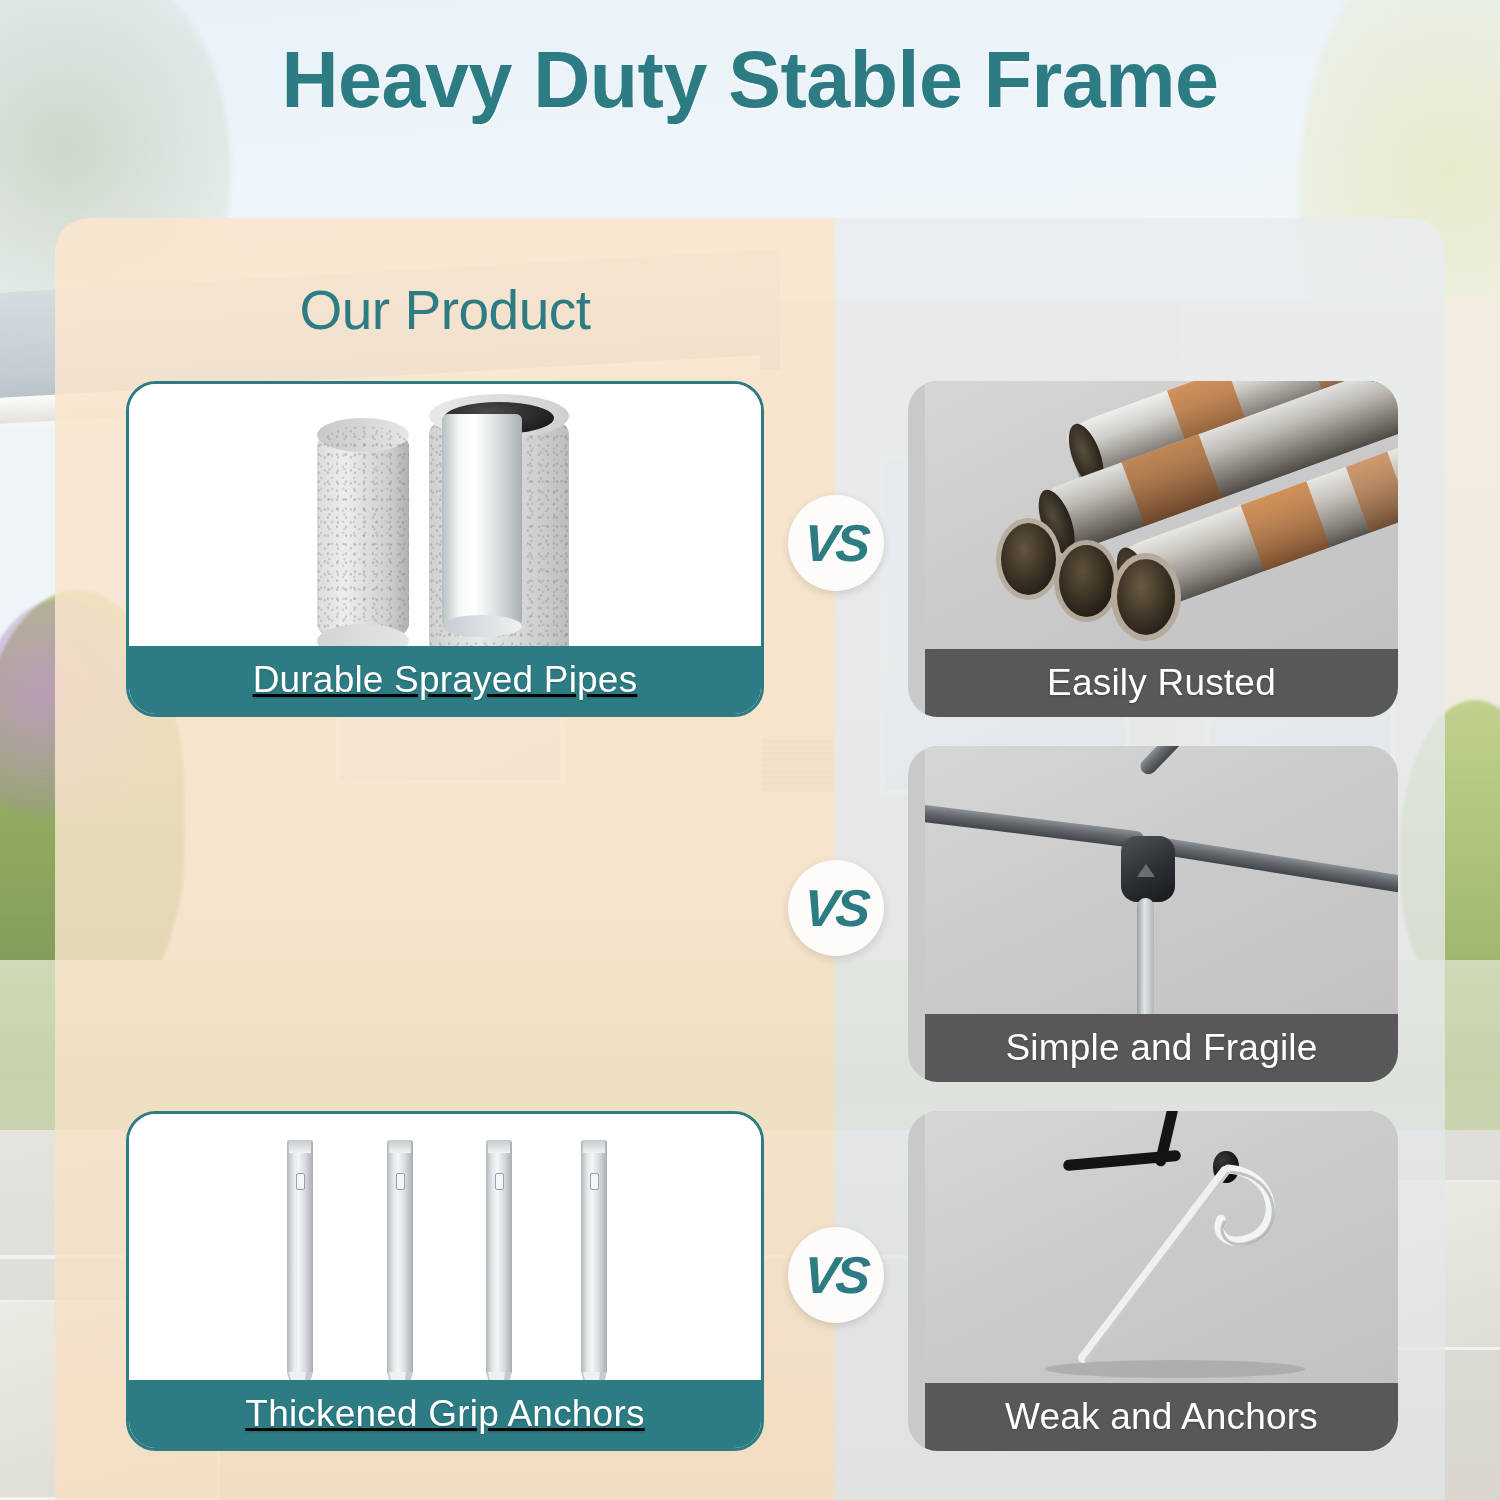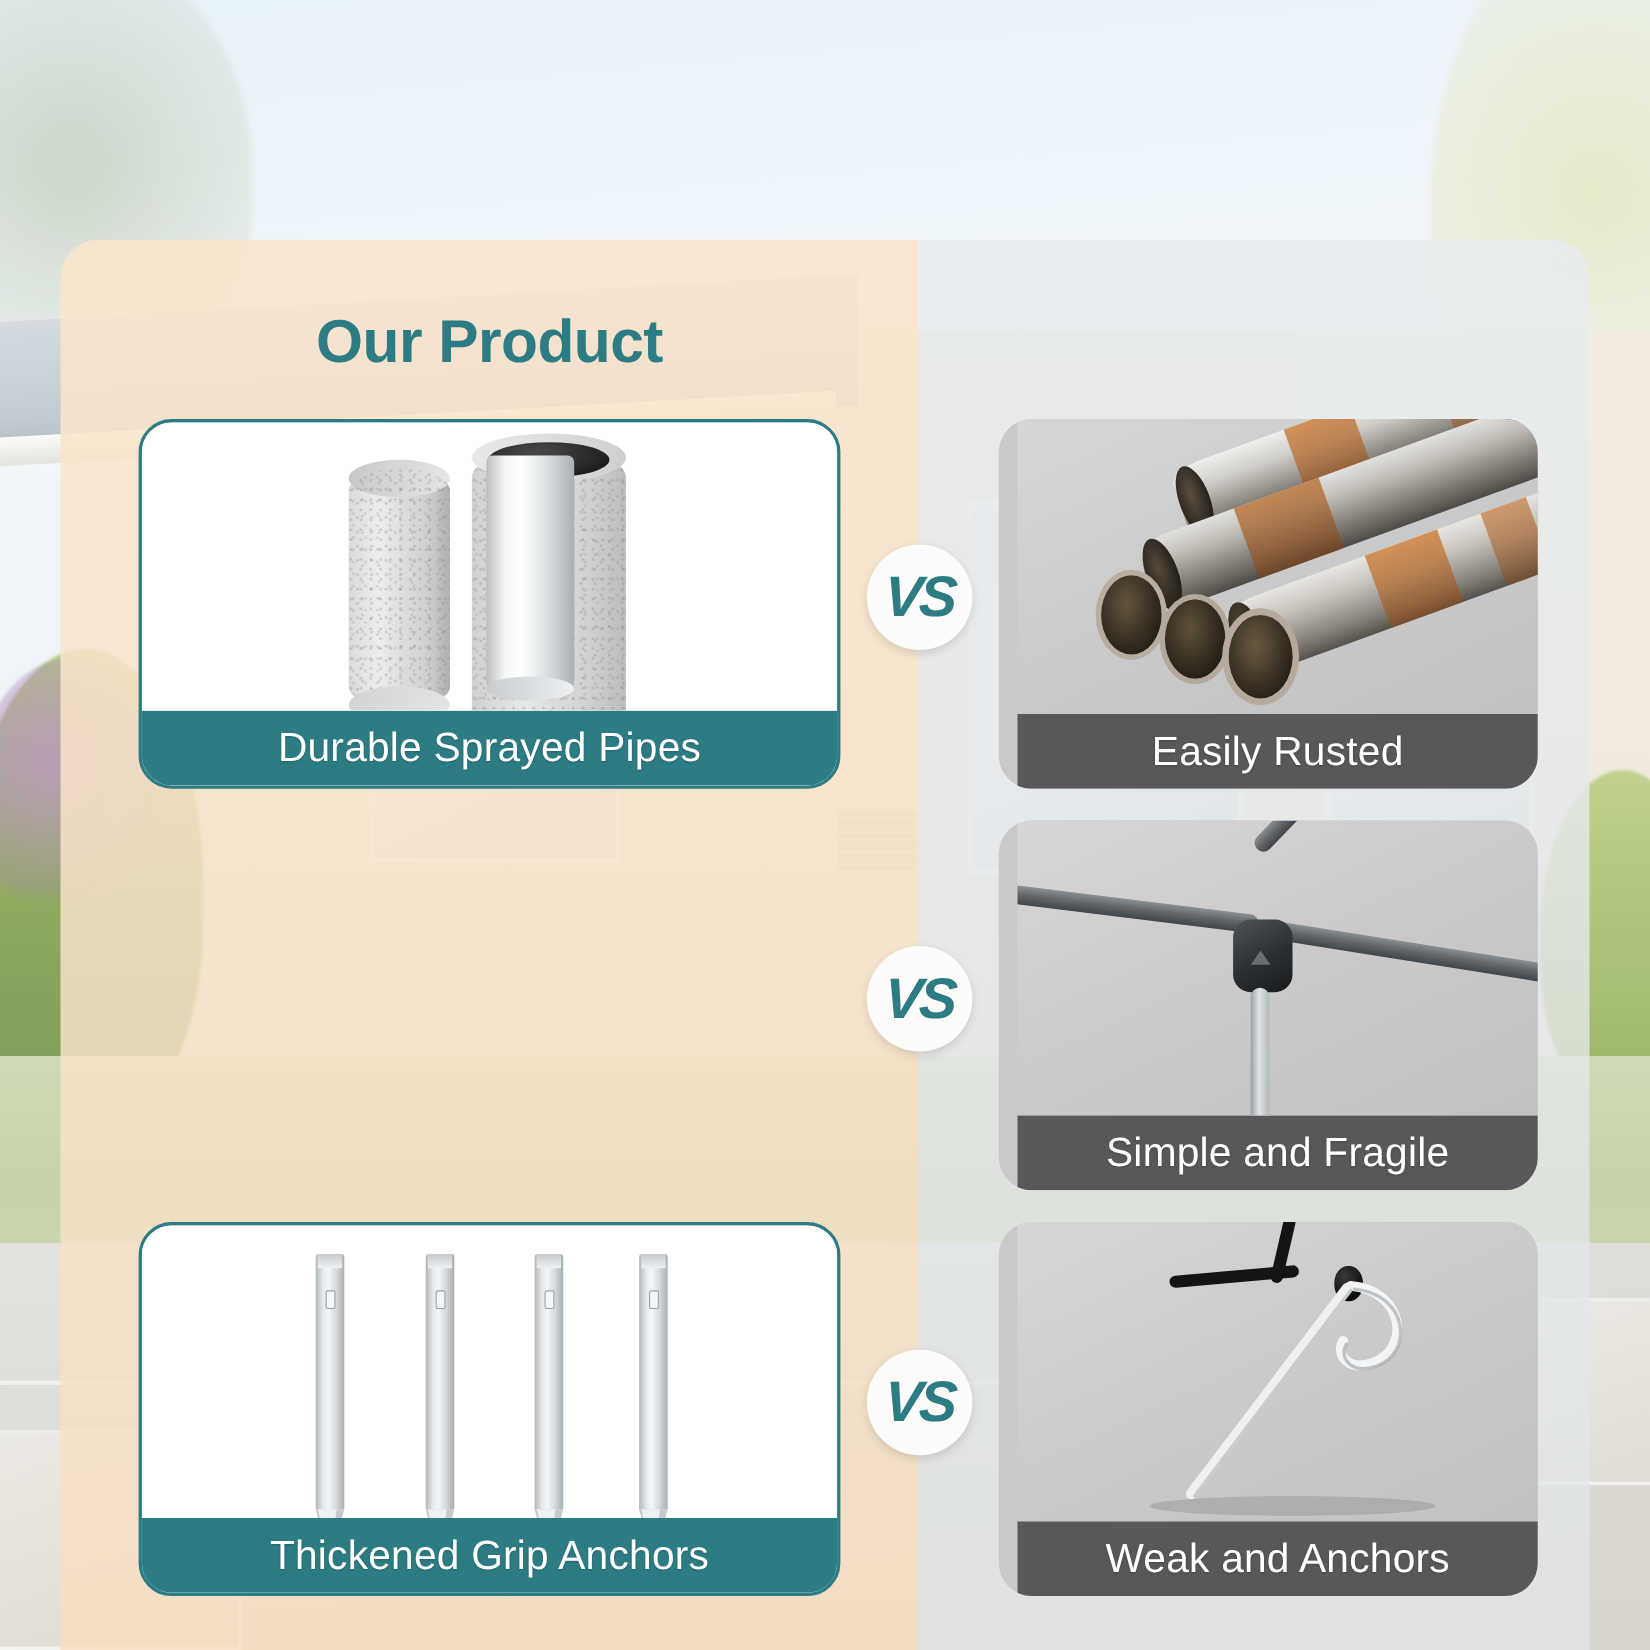--- a/index.html
+++ b/index.html
@@ -101,35 +101,36 @@
     position:absolute; left:0; top:34px; width:1500px;
     text-align:center;
     font-size:79px; font-weight:bold; letter-spacing:-.5px;
     color:#2d7c84;
     text-shadow:0 2px 3px rgba(255,255,255,.6);
   }
 
   
   .col-head {
     position:absolute; top:278px;
-    font-size:55px; font-weight:bold; letter-spacing:-.5px;
+    font-size:55px; font-weight:normal; letter-spacing:-.5px;
   }
   .col-head-ours { left:55px; width:780px; text-align:center; color:#2d7c84; }
   .col-head-others { left:835px; width:610px; text-align:center; color:#4f4f4f; }
 
   
   .card {
     position:absolute; overflow:hidden;
     display:flex; flex-direction:column;
   }
   .card-ours {
     left:126px; width:638px;
     border:3px solid #2d7c84;
     border-radius:30px;
     background:#fff;
+    text-decoration:underline;
   }
   .card-others {
     left:908px; width:490px;
     border-radius:30px;
     background:#c9c9c9;
     padding-left:17px;
   }
   .card-r1 { top:381px; height:336px; }
   .card-r2 { top:746px; height:336px; }
   .card-r3 { top:1111px; height:340px; }
@@ -311,20 +312,21 @@
     <div class="bg-lawn"></div>
     <div class="bg-patio"></div>
     <div class="bg-patio-line" style="left:0; top:1255px; width:1500px;"></div>
     <div class="bg-slab" style="left:-40px; top:1300px; width:260px; height:200px;"></div>
     <div class="bg-slab" style="left:1370px; top:1180px; width:220px; height:170px;"></div>
   </div>
 
   <div class="panel panel-ours"></div>
   <div class="panel panel-others"></div>
 
+  <div class="title">Heavy Duty Stable Frame</div>
 
   <div class="col-head col-head-ours">Our Product</div>
 
   <div class="card card-ours card-r1">
     <div class="card-media card-media-ours">
       <div class="spray-sleeve">
         <div class="spray-texture"></div>
       </div>
       <div class="spray-pipe-outer">
         <div class="spray-texture"></div>

